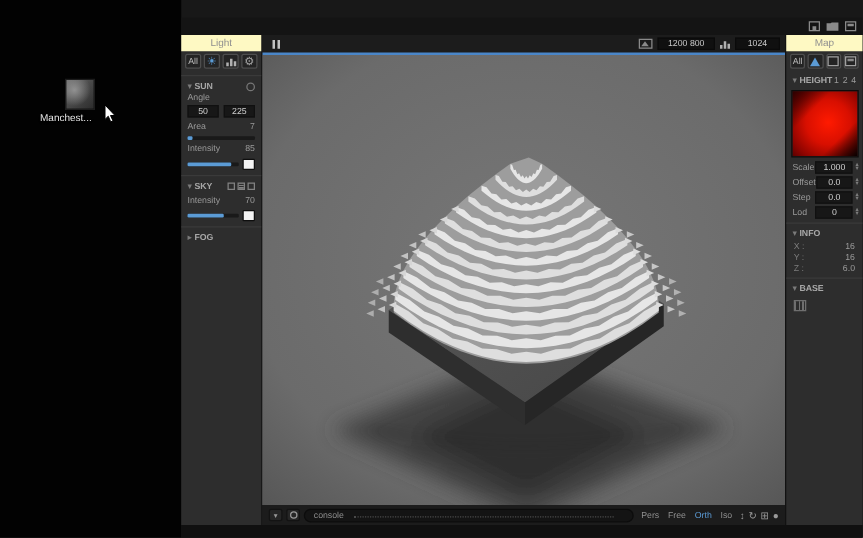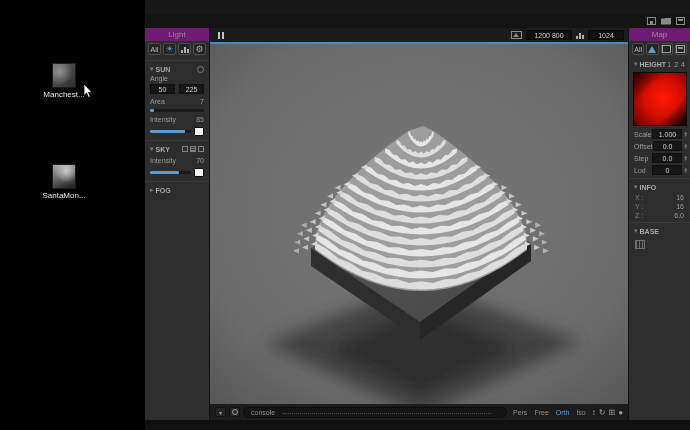--- a/index.html
+++ b/index.html
@@ -1,21 +1,21 @@
 <!DOCTYPE html>
 <html><head>
 <meta charset="utf-8">
 <style>
   * { margin:0; padding:0; box-sizing:border-box; }
   html,body { width:690px; height:430px; overflow:hidden; background:#000;
     font-family:"Liberation Sans", sans-serif; -webkit-font-smoothing:antialiased; }
 
   
   .desktop { position:absolute; left:0; top:0; width:145px; height:430px; background:#020202; }
-  .dicon { position:absolute; width:64px; text-align:center; cursor:default; }
+  .dicon { position:absolute; width:64px; text-align:left; cursor:default; }
   .dicon .thumb { width:24px; height:25px; margin:0 auto 2px auto; border:1px solid #1c1c1c; }
   .dicon .lbl { font-size:8px; color:#e6e6e6; text-shadow:0 1px 1px #000, 1px 0 1px #000; white-space:nowrap; }
   .th-manchester { background:
       radial-gradient(circle at 30% 35%, rgba(160,160,160,.8), rgba(60,60,60,0) 60%),
       linear-gradient(135deg,#6f6f6f 0%,#4b4b4b 45%,#2c2c2c 100%); }
   .th-christchurch { background:
       radial-gradient(ellipse at 45% 45%, #9a9a9a 0 12%, #474747 35%, #0c0c0c 72%),
       #050505; }
   .th-santamonica { background:
       radial-gradient(circle at 60% 25%, rgba(210,210,210,.9), rgba(90,90,90,0) 55%),
@@ -35,21 +35,21 @@
   .mini-ic { width:9px; height:8px; border:1px solid #8a8a8a; position:relative; }
   .ic-save::after { content:""; position:absolute; left:2px; bottom:0; width:3px; height:3px; background:#8a8a8a; }
   .ic-open { border:none; width:10px; height:7px; background:#8a8a8a;
     clip-path:polygon(0 15%,35% 15%,45% 0,100% 0,100% 100%,0 100%); }
   .ic-export::after { content:""; position:absolute; left:1px; top:1px; right:1px; height:2px; background:#8a8a8a; }
 
   
   .panel { position:absolute; top:28px; height:392px; background:#2d2d2d; font-size:7px; color:#9a9a9a; }
   .panel-l { left:0; width:65px; border-right:1px solid #121212; }
   .panel-r { right:0; width:62px; border-left:1px solid #121212; }
-  .phead { height:13px; line-height:13px; text-align:center; color:#8f8f8f; font-size:8px; background:#701a75; }
+  .phead { height:13px; line-height:13px; text-align:center; color:#8f8f8f; font-size:8px; background:#fef9c3; }
   .btnrow { display:flex; gap:2px; padding:2px 3px 3px 3px; }
   .pbtn { flex:1; height:12px; background:#242424; border:1px solid #4e4e4e; border-radius:2px;
     display:flex; align-items:center; justify-content:center; color:#bdbdbd; font-size:7px; }
   .sep { border-top:1px solid #3a3a3a; margin:2px 0; }
   .prow { display:flex; align-items:center; padding:2px 5px; }
   .prow .r { margin-left:auto; }
   .sect { color:#a8a8a8; font-weight:bold; font-size:7px; }
   .caret { color:#7a7a7a; margin-right:2px; font-size:7px; }
   .field { background:#171717; border:1px solid #101010; color:#cfcfcf; height:10px;
     display:flex; align-items:center; justify-content:center; font-size:7px; }
@@ -113,24 +113,20 @@
   .cic { color:#9a9a9a; font-size:8px; }
   .bottomstrip { position:absolute; left:0; right:0; bottom:0; height:10px; background:#101010; }
 </style>
 </head>
 <body>
 
 <div class="desktop">
   <div class="dicon" style="left:32px; top:63px;">
     <div class="thumb th-manchester"></div>
     <div class="lbl">Manchest...</div>
-  </div>
-  <div class="dicon" style="left:32px; top:164px;">
-    <div class="thumb th-santamonica"></div>
-    <div class="lbl">SantaMon...</div>
   </div>
   <svg class="cursor" width="10" height="15">
     <polygon points="1,0 1,11.5 3.6,9 5.6,13.5 7.4,12.6 5.4,8.4 9,8.4" fill="#fff" stroke="#000" stroke-width="0.8"></polygon>
   </svg>
 </div>
 
 <div class="window">
 
 
   <div class="menustrip">

